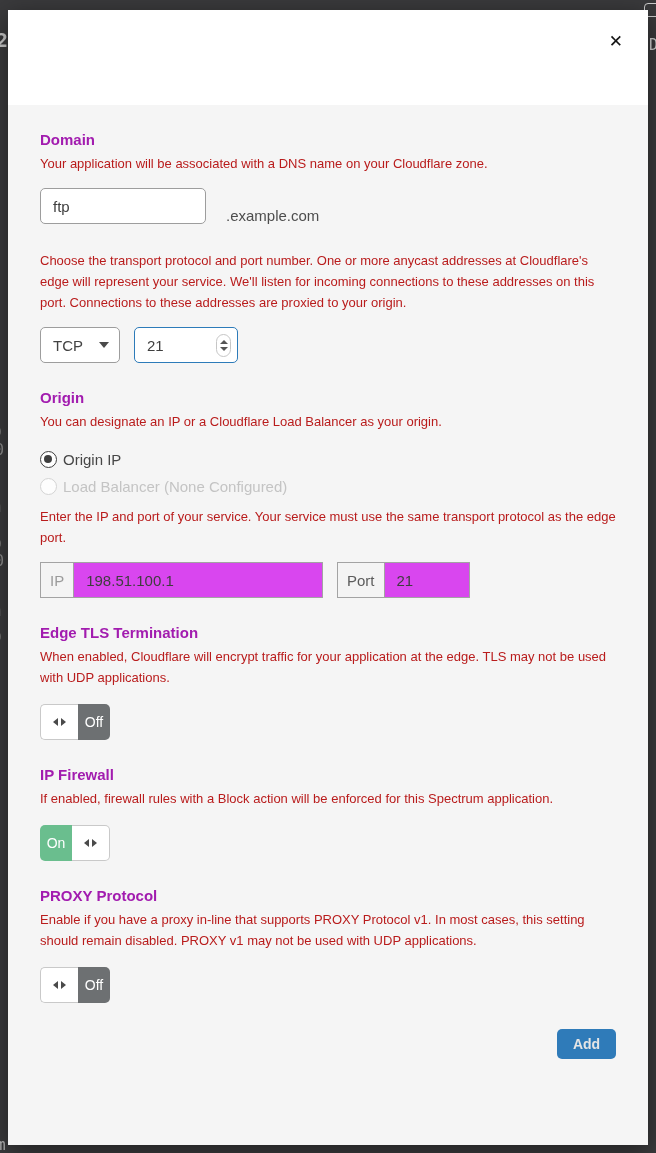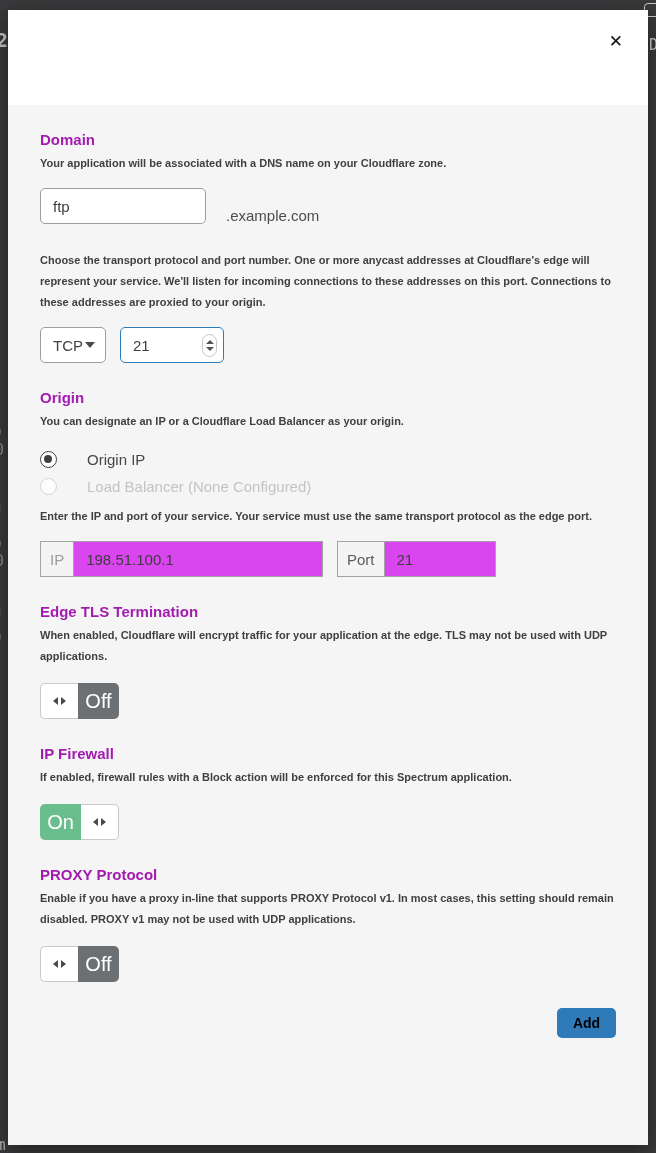--- a/index.html
+++ b/index.html
@@ -24,85 +24,85 @@
   }
   .modal-title{font-size:20px;font-weight:400;color:#404040;}
   .close-btn{
     position:absolute;top:21px;right:23px;font-size:17px;font-weight:700;
     color:#141414;line-height:1;cursor:pointer;background:none;border:none;padding:2px;
     font-family:inherit;
   }
   .modal-body{padding:26px 32px 0;}
   .section{margin-bottom:26px;}
   .section-label{font-size:15px;font-weight:700;color:#a21caf;margin:0 0 5px;}
-  .section-desc{font-size:11px;color:#404040;line-height:21px;margin:0 0 14px;font-weight:bold;}
+  .section-desc{font-size:13px;color:#b91c1c;line-height:21px;margin:0 0 14px;}
   
   .domain-row{display:flex;align-items:flex-end;gap:20px;}
   .text-input{
     height:36px;box-sizing:border-box;border:1px solid #9d9d9d;border-radius:5px;
     background:#fff;font-size:15px;color:#3e3e3e;padding:0 12px;font-family:inherit;outline:none;
   }
   .domain-input{width:166px;}
   .domain-suffix{font-size:15px;color:#4d4d4d;}
   .port-row{display:flex;gap:14px;}
   .select{
-    width:66px;height:36px;box-sizing:border-box;border:1px solid #9d9d9d;border-radius:5px;
+    width:80px;height:36px;box-sizing:border-box;border:1px solid #9d9d9d;border-radius:5px;
     background:#fff;display:flex;align-items:center;justify-content:space-between;
     padding:0 10px 0 12px;font-size:15px;color:#424242;cursor:pointer;
   }
   .caret-down{width:0;height:0;border-left:5px solid transparent;border-right:5px solid transparent;border-top:6px solid #4a4a4a;}
   .number-input{
     width:104px;height:36px;box-sizing:border-box;border:1.5px solid #2d7bb9;border-radius:5px;
     background:#fff;display:flex;align-items:center;justify-content:space-between;
     padding:0 6px 0 12px;font-size:15px;color:#3e3e3e;
   }
   .stepper{
     width:15px;height:23px;box-sizing:border-box;border:1px solid #c6c6c6;border-radius:8px;
     display:flex;flex-direction:column;align-items:center;justify-content:center;gap:3px;
     background:#fff;cursor:pointer;
   }
   .tri-up{width:0;height:0;border-left:4px solid transparent;border-right:4px solid transparent;border-bottom:4px solid #555;}
   .tri-down{width:0;height:0;border-left:4px solid transparent;border-right:4px solid transparent;border-top:4px solid #555;}
   
   .radio-rows{margin:2px 0 6px;}
-  .radio-row{display:flex;align-items:flex-end;gap:30px;padding:5px 0;cursor:pointer;}
+  .radio-row{display:flex;align-items:flex-end;gap:6px;padding:5px 0;cursor:pointer;}
   .radio{width:17px;height:17px;border-radius:50%;box-sizing:border-box;flex:0 0 auto;}
   .radio.selected{border:1.5px solid #3f3f3f;background:#fff;position:relative;}
   .radio.selected::after{content:"";position:absolute;left:3px;top:3px;width:8px;height:8px;background:#3f3f3f;border-radius:50%;}
   .radio.disabled{border:1.5px solid #d4d4d4;background:#fdfdfd;cursor:default;}
   .radio-label{font-size:15px;color:#474747;}
   .radio-label.disabled{color:#c4c4c4;}
   .ip-desc{margin-top:6px;}
   .ip-port-row{display:flex;gap:14px;}
   .input-group{display:flex;height:36px;box-sizing:border-box;border:1px solid #a3a3a3;background:#d946ef;align-items:stretch;}
   .input-prefix{display:flex;align-items:center;padding:0 9px;background:#f4f4f4;border-right:1px solid #a3a3a3;font-size:15px;}
   .prefix-ip{color:#9b9b9b;}
   .prefix-port{color:#5c5c5c;}
   .input-group input{border:none;outline:none;font-size:15px;color:#3e3e3e;padding:0 12px;font-family:inherit;background:transparent;min-width:0;}
   .ip-group{width:283px;}
   .ip-group input{flex:1;}
-  .port-group{width:159px;justify-content:space-between;}
+  .port-group{width:133px;justify-content:space-between;}
   .port-group input{flex:1;}
   
   .toggle{display:inline-flex;height:36px;margin-top:2px;cursor:pointer;}
   .t-arrows{
     width:38px;box-sizing:border-box;background:#fff;border:1px solid #c9c9c9;
     display:flex;align-items:center;justify-content:center;gap:3px;
   }
   .t-arrows.left{border-right:none;border-radius:5px 0 0 5px;}
   .t-arrows.right{border-left:none;border-radius:0 5px 5px 0;}
   .arrow-l{width:0;height:0;border-top:4px solid transparent;border-bottom:4px solid transparent;border-right:5px solid #4a4a4a;}
   .arrow-r{width:0;height:0;border-top:4px solid transparent;border-bottom:4px solid transparent;border-left:5px solid #4a4a4a;}
-  .t-label{width:41px;display:flex;align-items:center;justify-content:center;color:#fff;font-size:20px;}
+  .t-label{width:32px;display:flex;align-items:center;justify-content:center;color:#fff;font-size:14px;}
   .t-label.off{background:#6d7072;border-radius:0 5px 5px 0;}
   .t-label.on{background:#6abe8e;border-radius:5px 0 0 5px;}
   
   .footer{display:flex;justify-content:flex-end;margin-top:10px;}
   .add-btn{
-    min-width:59px;height:30px;background:#2f7bb9;color:#000000;border:none;border-radius:5px;
+    min-width:59px;height:30px;background:#2f7bb9;color:#e5e5e5;border:none;border-radius:5px;
     font-size:14px;font-weight:700;font-family:inherit;cursor:pointer;padding:0 13px;
   }
 </style>
 </head>
 <body>
 
 <div id="backdrop">
   <div class="bg-corner"></div>
 <span class="backdrop-frag" style="left: -4px; top: 30px; font-size: 20px; color: rgb(201, 201, 201); font-weight: 700;">2</span>
     <span class="backdrop-frag" style="left: 649px; top: 38px; font-size: 15px; color: rgb(210, 210, 210);">D</span>

